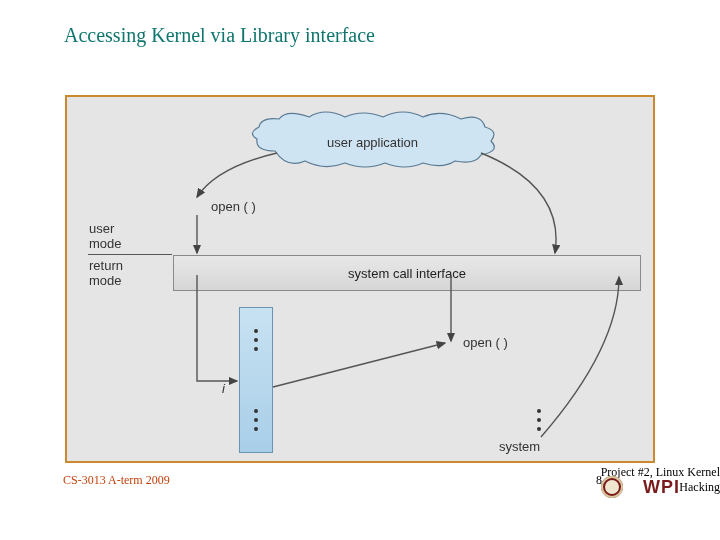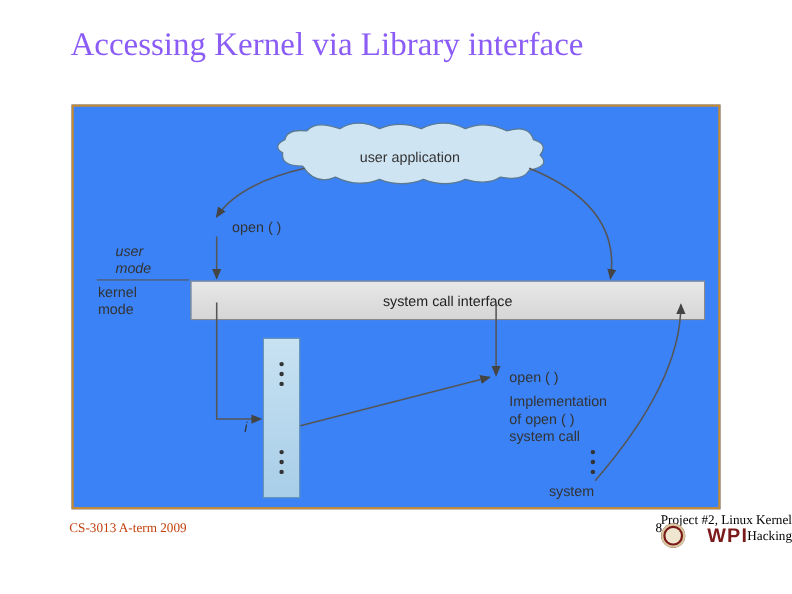--- a/index.html
+++ b/index.html
@@ -1,20 +1,20 @@
 <!DOCTYPE html>
 <html><head>
 <meta charset="utf-8">
 <style>
   * { box-sizing: border-box; margin: 0; padding: 0; }
   body { width: 720px; height: 540px; background: #fff; font-family: Arial, Helvetica, sans-serif; position: relative; }
   .slide { width: 720px; height: 540px; position: relative; }
-  .title { position: absolute; top: 24px; left: 64px; font-family: "Times New Roman", serif; font-size: 30px; color: #8b5cf6; font-weight: 400; }
+  .title { position: absolute; top: 24px; left: 64px; font-family: "Times New Roman", serif; font-size: 20px; color: #0f766e; font-weight: 400; }
 
-  .diagram-frame { position: absolute; top: 95px; left: 65px; width: 590px; height: 368px; border: 2px solid #c98a2f; background: #3b82f6; }
+  .diagram-frame { position: absolute; top: 95px; left: 65px; width: 590px; height: 368px; border: 2px solid #c98a2f; background: #e5e5e5; }
   .diagram { position: absolute; top: 0; left: 0; width: 100%; height: 100%; }
 
   .cloud { position: absolute; }
   .cloud svg { display: block; }
 
   .label { position: absolute; font-size: 13px; color: #333; font-family: Arial, sans-serif; white-space: pre; }
 
   .sci-box { position: absolute; left: 106px; top: 158px; width: 468px; height: 36px; background: linear-gradient(to bottom, #e8e8e8, #d6d6d6); border: 1px solid #8a8a8a; display: flex; align-items: center; justify-content: center; font-size: 13px; color: #222; }
 
   .tall-box { position: absolute; left: 172px; top: 210px; width: 34px; height: 146px; background: linear-gradient(to bottom, #c8e2f2, #a8cee8); border: 1px solid #6a94b2; }
@@ -45,24 +45,24 @@
 
       <div class="cloud" style="left:178px; top:14px;">
         <svg width="260" height="62" viewBox="0 0 260 62">
           <path d="M30 40 Q10 40 12 28 Q2 22 14 16 Q16 6 34 8 Q42 -2 64 6 Q80 -4 100 6 Q118 -2 138 6 Q158 -4 178 6 Q196 -2 216 8 Q236 2 240 16 Q254 20 246 30 Q256 40 236 44 Q230 54 210 50 Q198 58 178 52 Q160 60 140 52 Q120 60 100 52 Q80 60 60 50 Q42 58 30 40 Z" fill="#cfe4f2" stroke="#5a7a94" stroke-width="1.2"></path>
         </svg>
       </div>
       <div class="label" style="left:260px; top:38px;">user application</div>
 
       <div class="label" style="left:144px; top:102px;">open ( )</div>
 
-      <div class="label" style="left:38px; top:124px; line-height:15px;font-style:italic;">user
+      <div class="label" style="left:22px; top:124px; line-height:15px;">user
 mode</div>
       <div class="mode-line" style="top:157px;"></div>
-      <div class="label" style="left:22px; top:161px; line-height:15px;">kernel
+      <div class="label" style="left:22px; top:161px; line-height:15px;">return
 mode</div>
 
       <div class="sci-box">
         <span>system call interface</span>
       </div>
 
       <div class="tall-box"></div>
 
       <div class="label" style="left:155px; top:284px; font-style:italic;">i</div>
 
@@ -73,23 +73,20 @@
       </div>
 
       <div class="dots" style="left:187px; top:312px;">
         <div class="dot"></div>
           <div class="dot"></div>
           <div class="dot"></div>
       </div>
 
       <div class="label" style="left:396px; top:238px;">open ( )</div>
 
-      <div class="label" style="left:396px; top:260px; line-height:16px;">Implementation
-of open ( )
-system call</div>
 
       <div class="dots" style="left:470px; top:312px;">
         <div class="dot"></div>
           <div class="dot"></div>
           <div class="dot"></div>
       </div>
       <div class="label" style="left:432px; top:342px;">system</div>
 
       <svg width="590" height="368" style="position:absolute; left:0; top:0; pointer-events:none;">
         <defs>

